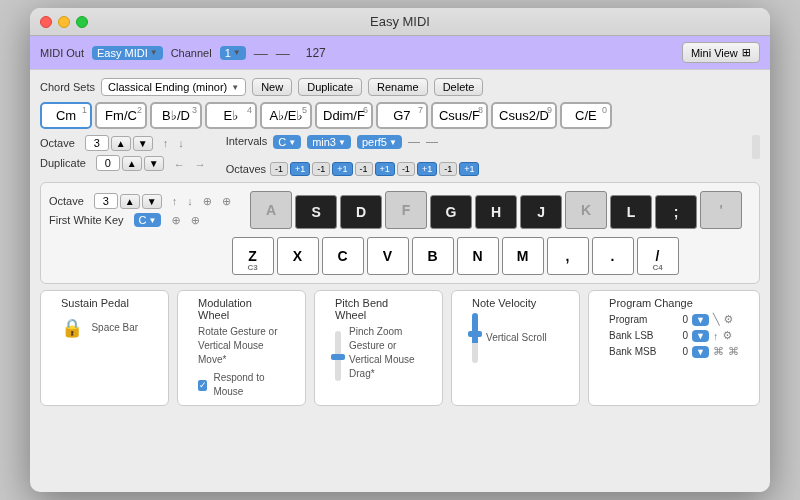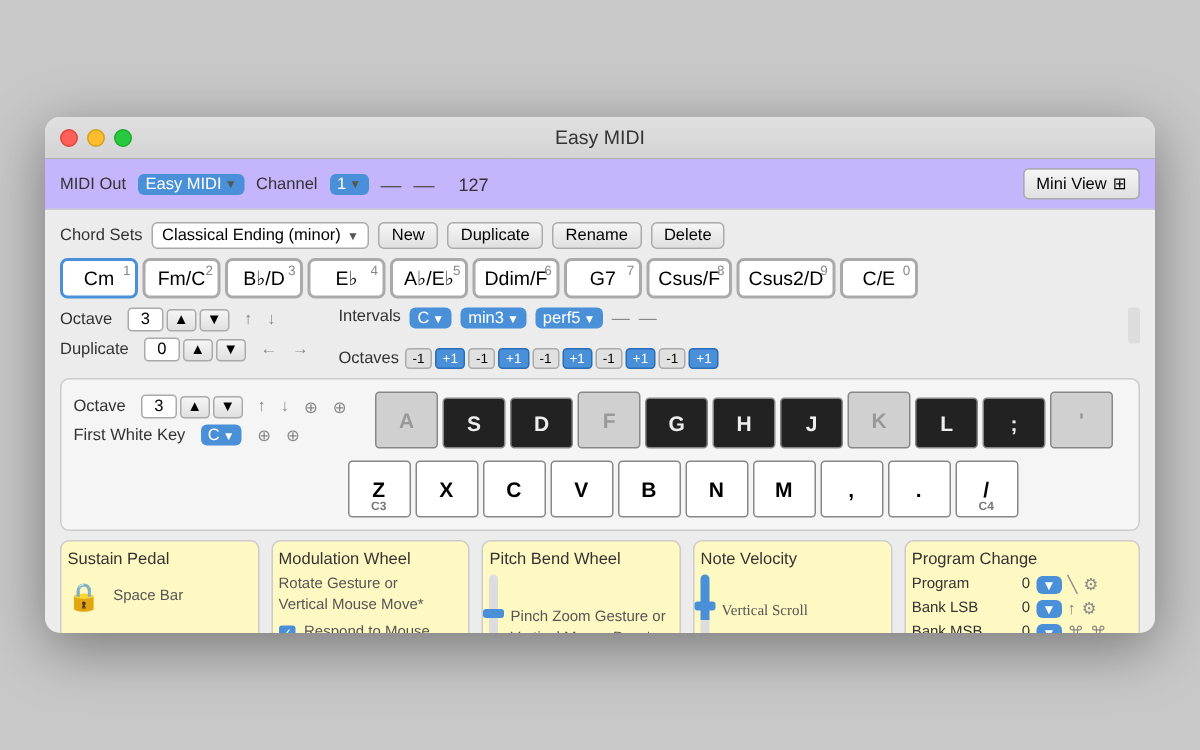--- a/index.html
+++ b/index.html
@@ -9,21 +9,21 @@
       font-size: 12px;
       display: flex;
       justify-content: center;
       align-items: center;
       width: 800px;
       height: 500px;
       overflow: hidden;
     }
     .window {
       width: 740px;
-      height: 344px;
+      height: 484px;
       background: #ececec;
       border-radius: 10px;
       box-shadow: 0 10px 40px rgba(0,0,0,0.4);
       display: flex;
       flex-direction: column;
       overflow: hidden;
     }
     .titlebar {
       background: linear-gradient(to bottom, #e0e0e0, #d4d4d4);
       height: 28px;
@@ -259,24 +259,24 @@
       color: #777;
     }
     
     .bottom-section {
       display: flex;
       gap: 8px;
       flex: 0 0 auto;
     }
     .panel {
       flex: 1;
-      background: #fef9c3;
+      background: #ffffff;
       border: 1px solid #ccc;
       border-radius: 6px;
-      padding: 6px 4px;
+      padding: 6px 20px;
       min-height: 80px;
     }
     .panel-title {
       font-size: 11px;
       font-weight: 500;
       margin-bottom: 4px;
       color: #333;
     }
     .panel-content {
       font-size: 10px;
@@ -619,21 +619,21 @@
               <div class="slider-thumb" style="top:45%;background:#4a90d9;"></div>
             </div>
           </div>
           <div class="panel-content">Pinch Zoom Gesture or
 Vertical Mouse Drag*</div>
         </div>
       </div>
 
       <div class="panel">
         <div class="panel-title">Note Velocity</div>
-        <div style="margin-top:4px;display:flex;gap:8px;align-items:center;font-family:Liberation Serif, serif;">
+        <div style="margin-top:4px;display:flex;gap:8px;align-items:center;">
           <div style="display:flex;flex-direction:column;align-items:center;">
             <div class="slider-track" style="background:linear-gradient(to bottom, #4a90d9 60%, #ddd 60%);">
               <div class="slider-thumb" style="top:35%;background:#4a90d9;"></div>
             </div>
           </div>
           <div class="panel-content">Vertical Scroll</div>
         </div>
       </div>
 
       <div class="panel program-change-panel">

